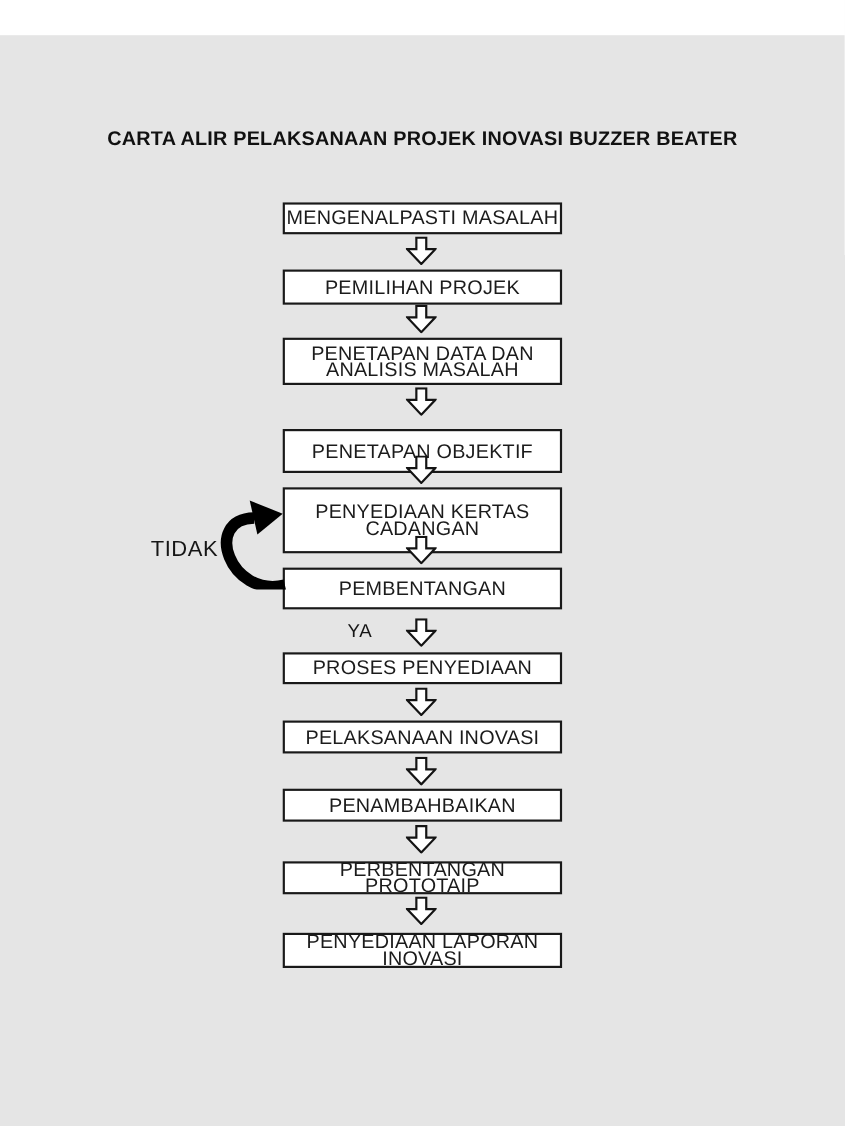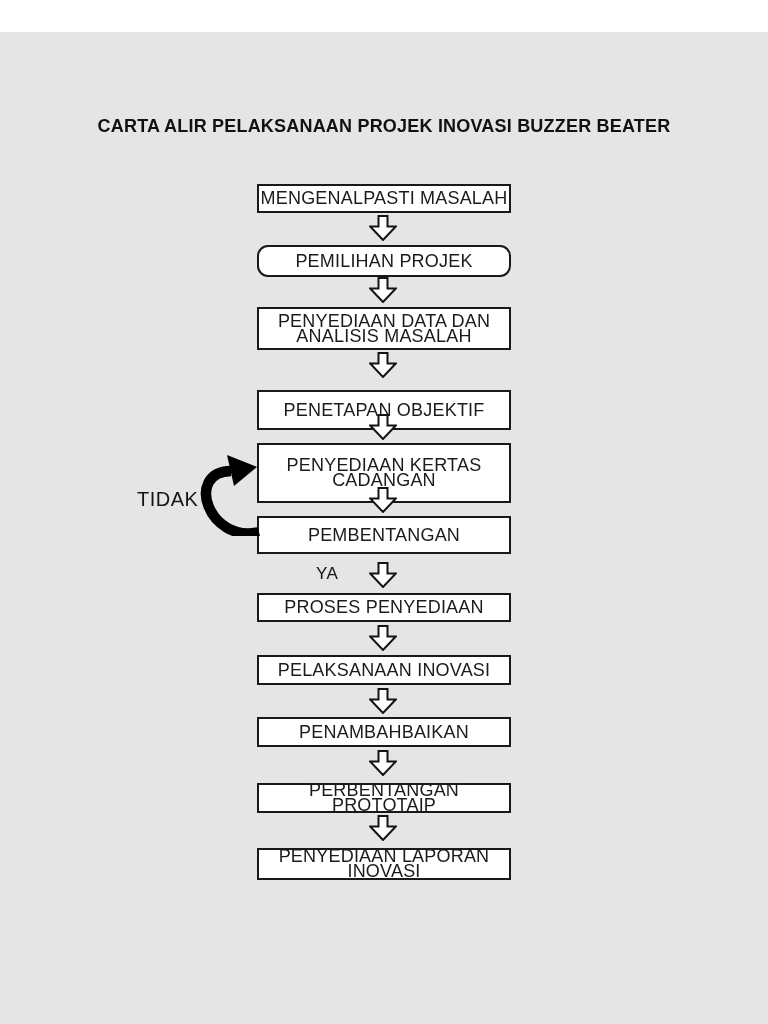--- a/index.html
+++ b/index.html
@@ -67,32 +67,32 @@
     <div class="flow-box" style="top:152px;height:29px;">
       <span class="lbl">MENGENALPASTI MASALAH</span>
     </div>
 
     <div class="down-arrow" style="top:183px;">
       <svg viewBox="0 0 28 26">
           <polygon points="9.5,1 18.5,1 18.5,11.5 26.8,11.5 14,25 1.2,11.5 9.5,11.5" fill="#ffffff" stroke="#141414" stroke-width="2" stroke-linejoin="miter"></polygon>
         </svg>
     </div>
 
-    <div class="flow-box" style="top:213px;height:32px;border-radius:11px;">
+    <div class="flow-box" style="top:213px;height:32px;">
       <span class="lbl">PEMILIHAN PROJEK</span>
     </div>
 
     <div class="down-arrow" style="top:245px;">
       <svg viewBox="0 0 28 26">
           <polygon points="9.5,1 18.5,1 18.5,11.5 26.8,11.5 14,25 1.2,11.5 9.5,11.5" fill="#ffffff" stroke="#141414" stroke-width="2" stroke-linejoin="miter"></polygon>
         </svg>
     </div>
 
     <div class="flow-box" style="top:275px;height:43px;">
-      <span class="lbl">PENYEDIAAN DATA DAN
+      <span class="lbl">PENETAPAN DATA DAN
 ANALISIS MASALAH</span>
     </div>
 
     <div class="down-arrow" style="top:320px;">
       <svg viewBox="0 0 28 26">
           <polygon points="9.5,1 18.5,1 18.5,11.5 26.8,11.5 14,25 1.2,11.5 9.5,11.5" fill="#ffffff" stroke="#141414" stroke-width="2" stroke-linejoin="miter"></polygon>
         </svg>
     </div>
 
     <div class="flow-box" style="top:358px;height:40px;">

